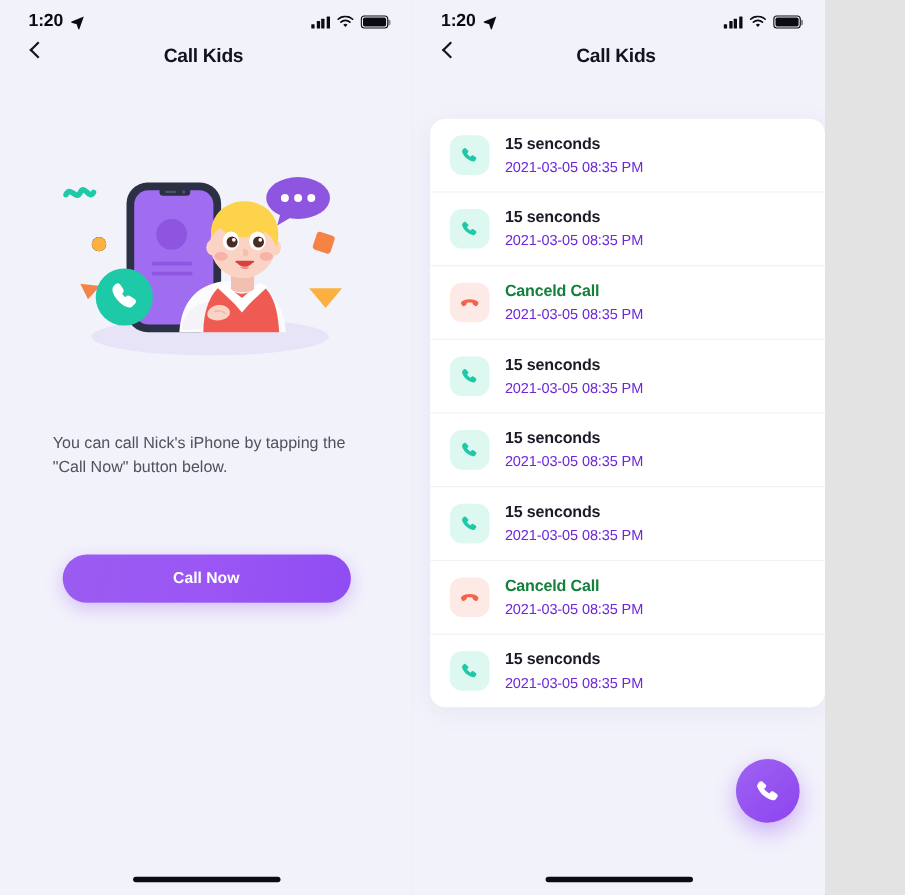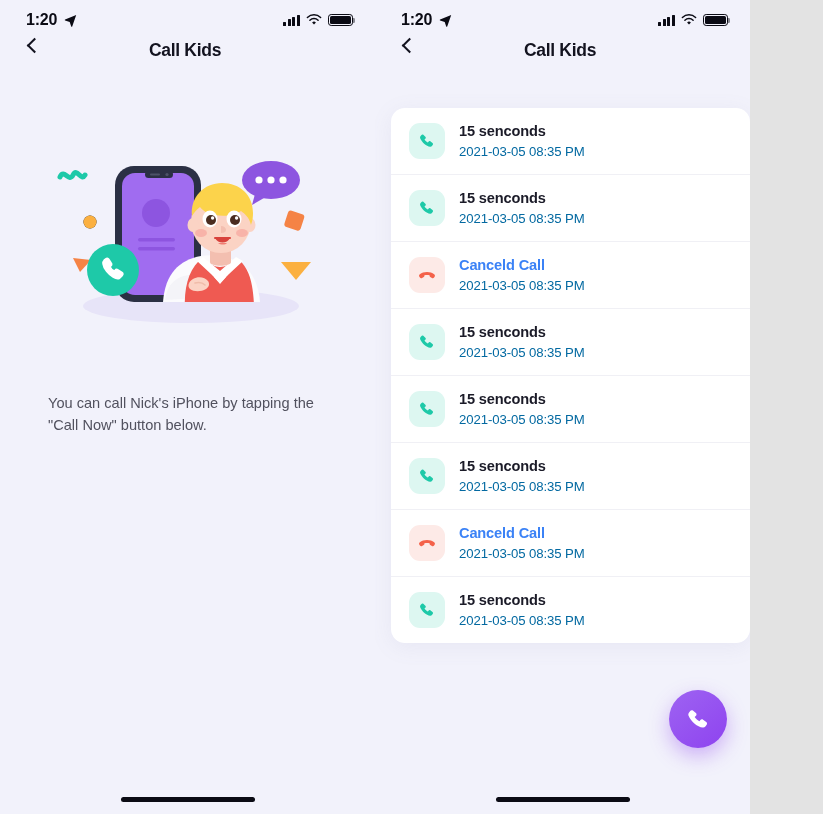--- a/index.html
+++ b/index.html
@@ -97,22 +97,22 @@
   }
   .call-row:last-child { border-bottom: none; }
   .icon-box {
     width: 36px; height: 36px; border-radius: 11px; flex: 0 0 auto;
     display:flex; align-items:center; justify-content:center;
   }
   .icon-box.ok  { background:#ddf7f1; }
   .icon-box.bad { background:#fdeae7; }
   .row-txt { display:flex; flex-direction:column; gap: 5px; min-width:0; }
   .row-title { font-size: 14.6px; font-weight: 700; color:#1b1b28; letter-spacing:-0.15px; }
-  .row-title.bad { color:#3b82f6; }
-  .row-sub { font-size: 13.2px; color:#0369a1; letter-spacing:-0.1px; }
+  .row-title.bad { color:#15803d; }
+  .row-sub { font-size: 13.2px; color:#6d28d9; letter-spacing:-0.1px; }
 
   .fab {
     position:absolute; right: 23px; bottom: 66px;
     width: 58px; height: 58px; border-radius: 50%;
     background: linear-gradient(140deg,#9e63f2 0%, #8e43ef 100%);
     display:flex; align-items:center; justify-content:center;
     box-shadow: 0 8px 20px rgba(142,67,239,.38); cursor:pointer; border:none;
   }
 
   .home-ind {
@@ -239,20 +239,23 @@
           <path d="M175 93c3 2 7 2 9 0" fill="#f07c72"></path>
 
           <path d="M150 129c5-3 12-2 15 2 2 3 1 6-2 8-5 3-12 3-16 0-3-3-1-8 3-10z" fill="#fbd3c4"></path>
           <path d="M152 133c4-1 8 0 10 2" stroke="#f0bca9" stroke-width="1.6" fill="none" stroke-linecap="round"></path>
         </g>
       </svg>
     </div>
 
     <div class="help-text">You can call Nick's iPhone by tapping the "Call Now" button below.</div>
 
+    <div class="cta-wrap">
+      <button class="cta">Call Now</button>
+    </div>
 
     <div class="home-ind"></div>
   </div>
 
   <div class="gutter g-mid"></div>
 
   <div class="phone" id="phone-right">
 
     <div class="statusbar">
       <div class="sb-time">

